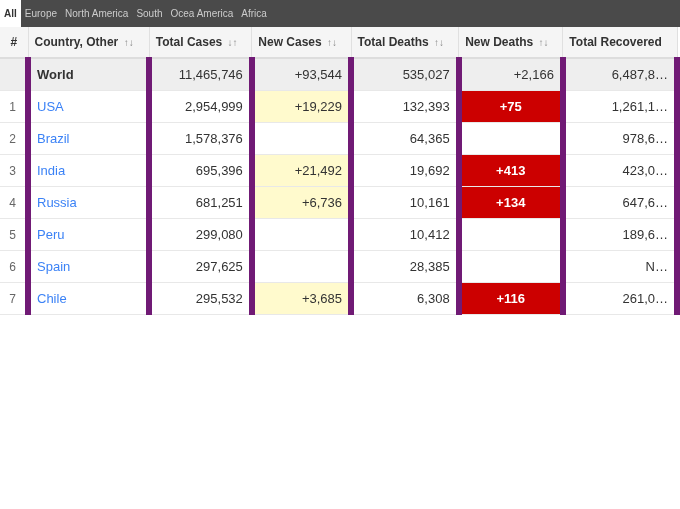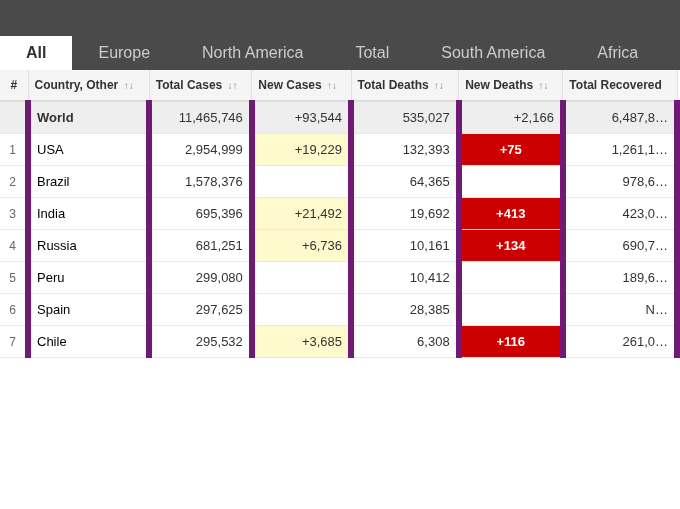--- a/index.html
+++ b/index.html
@@ -11,26 +11,25 @@
       overflow: hidden;
     }
 
     
     .tab-bar {
       display: flex;
       background: #4a4a4a;
       align-items: center;
     }
     .tab {
-      padding: 8px 26px;
+      padding: 8px 4px;
       color: #ccc;
       cursor: pointer;
-      font-size: 16px;
+      font-size: 10px;
       white-space: nowrap;
-      margin-top: 36px;
     }
     .tab.active {
       background: #fff;
       color: #333;
       font-weight: bold;
     }
 
     
     .table-container {
       overflow-x: hidden;
@@ -74,21 +73,21 @@
       color: #333;
       border-right: 6px solid #701a75;
       white-space: nowrap;
     }
     tbody td:first-child {
       text-align: center;
       color: #666;
       font-size: 12px;
     }
     .country-link {
-      color: #000000;
+      color: #3b82f6;
       text-decoration: none;
       cursor: pointer;
     }
     .cell-number {
       text-align: right;
       margin-top: 8px;
     }
     .cell-new-cases-highlight {
       background: #fffacd;
       text-align: right;
@@ -106,22 +105,22 @@
       font-weight: normal;
     }
   </style>
 </head>
 <body>
 
 <div class="tab-bar">
   <div class="tab active">All</div>
   <div class="tab">Europe</div>
   <div class="tab">North America</div>
-  <div class="tab">Total</div>
-  <div class="tab">South America</div>
+  <div class="tab">South</div>
+  <div class="tab">Ocea America</div>
   <div class="tab">Africa</div>
 </div>
 
 <div class="table-container">
   <table>
     <thead>
       <tr>
         <th>
           <span>#</span>
         </th>
@@ -187,21 +186,21 @@
     <td class="cell-new-deaths-red">+413</td>
     <td class="cell-number">423,0…</td>
   </tr>
         <tr>
     <td>4</td>
     <td><a class="country-link">Russia</a></td>
     <td class="cell-number">681,251</td>
     <td class="cell-new-cases-highlight">+6,736</td>
     <td class="cell-number">10,161</td>
     <td class="cell-new-deaths-red">+134</td>
-    <td class="cell-number">690,7…</td>
+    <td class="cell-number">647,6…</td>
   </tr>
         <tr>
     <td>5</td>
     <td><a class="country-link">Peru</a></td>
     <td class="cell-number">299,080</td>
     <td class="cell-number"></td>
     <td class="cell-number">10,412</td>
     <td class="cell-number"></td>
     <td class="cell-number">189,6…</td>
   </tr>

